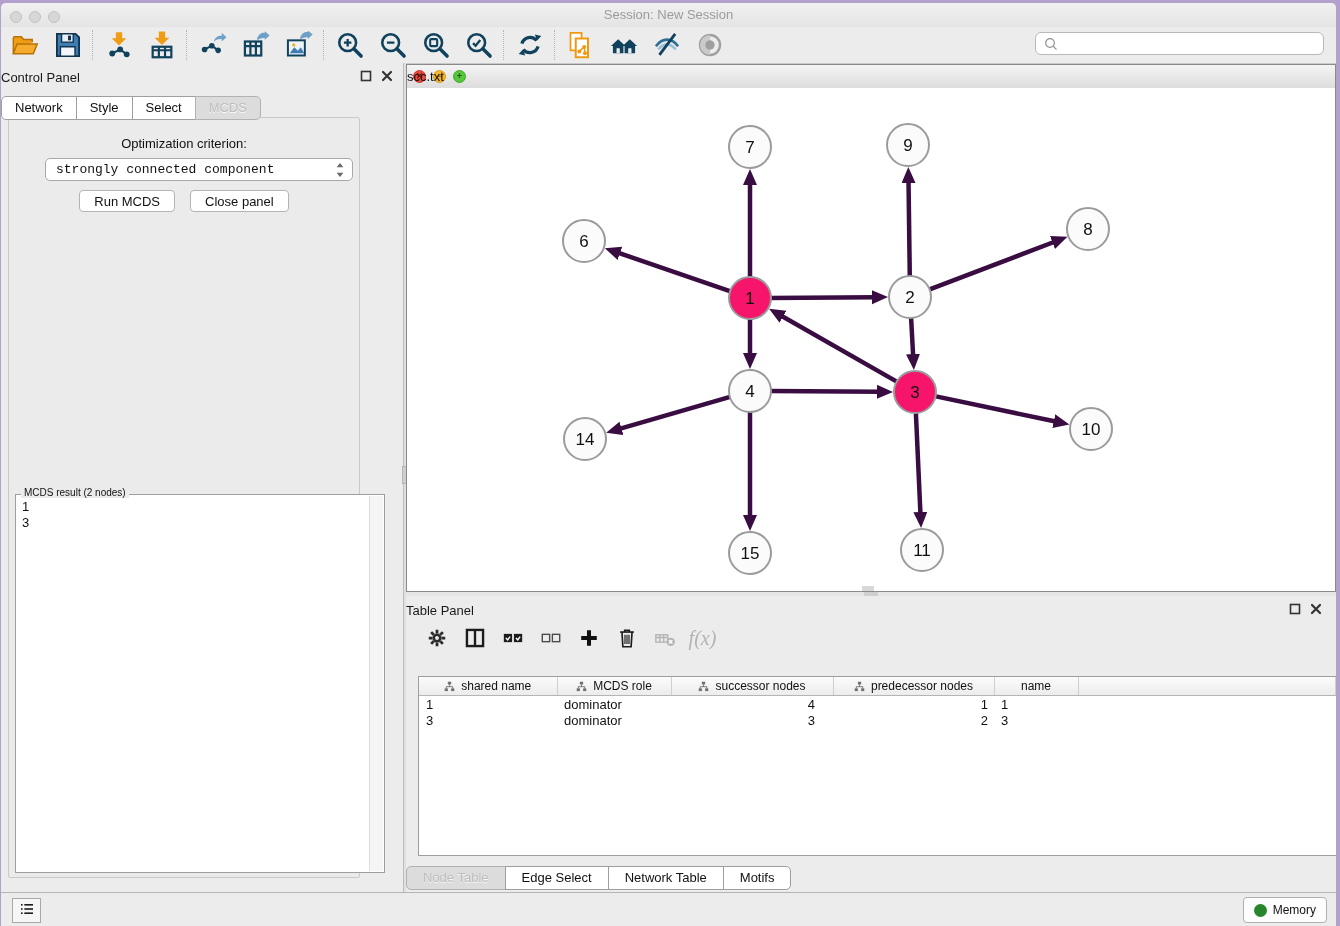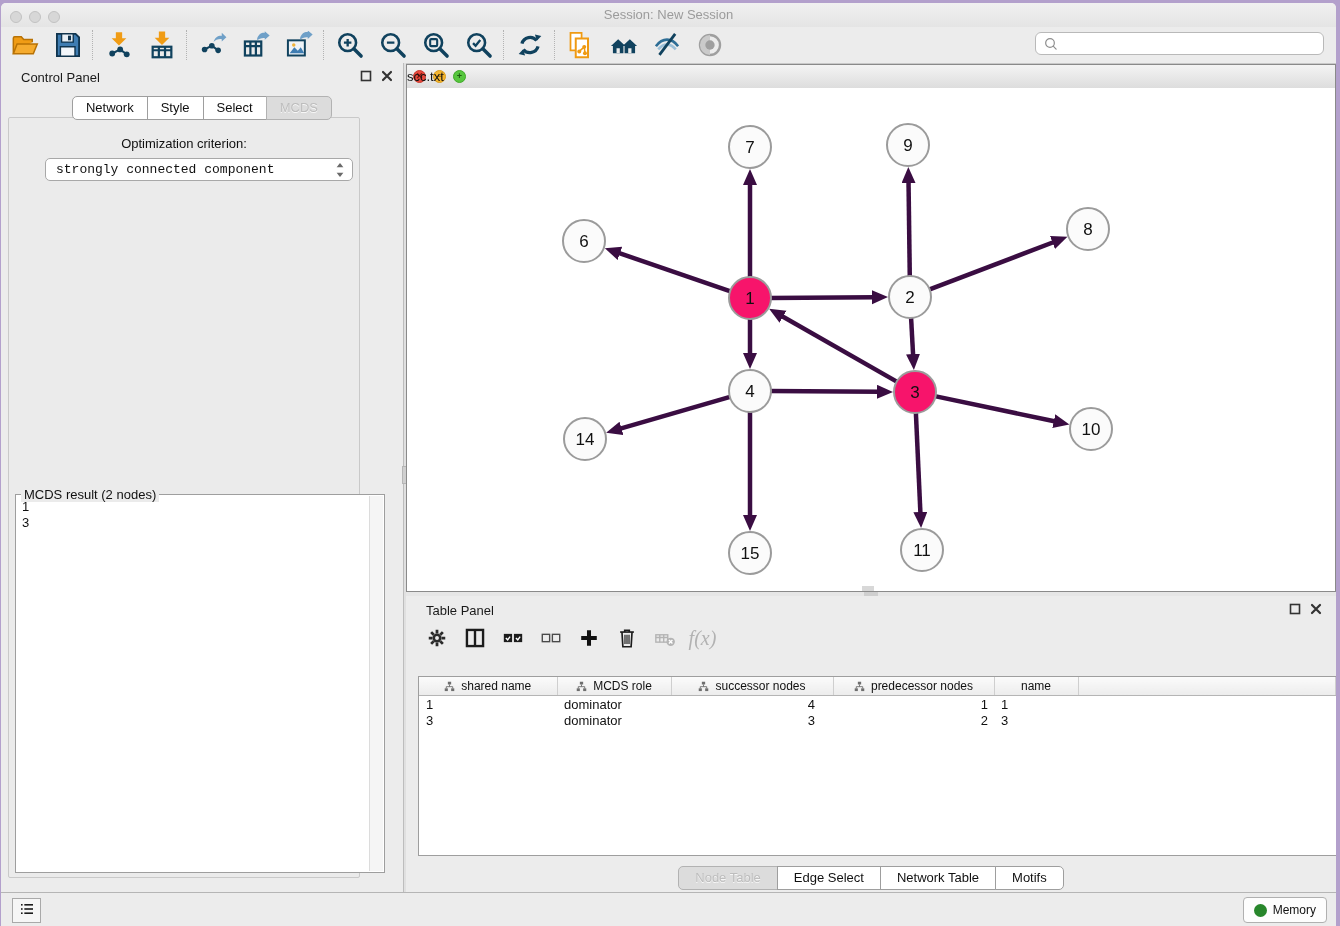--- a/index.html
+++ b/index.html
@@ -18,40 +18,40 @@
   .tool svg{width:28px;height:28px;}
   .tsep{width:1px;height:30px;border-left:1px dotted #b3b3b3;margin:0 3px;}
   #searchbox{position:absolute;right:12px;top:5px;width:289px;height:23px;background:#fff;border:1px solid #b9b9b9;border-radius:6px;display:flex;align-items:center;padding:0 4px;box-sizing:border-box;}
   #searchbox .sicon{width:16px;height:16px;display:inline-flex;margin:0 3px;}
   #searchbox .sicon svg{width:16px;height:16px;}
   #searchbox input{border:none;outline:none;flex:1;font-size:13px;background:transparent;height:18px;}
 
   
   #left-panel{position:absolute;top:60px;left:0;width:402px;bottom:33px;background:#ececec;}
   .panel-head{position:absolute;top:0;left:0;right:0;height:28px;}
-  .panel-head .ptitle{position:absolute;left:20px;top:7px;font-size:13px;color:#1a1a1a;}
+  .panel-head .ptitle{position:absolute;left:0;top:7px;font-size:13px;color:#1a1a1a;}
   .winbtns{position:absolute;right:10px;top:7px;display:flex;gap:9px;align-items:center;}
   .winbtn{width:12px;height:12px;display:inline-flex;}
   .winbtn svg{width:12px;height:12px;}
-  .tabs{display:flex;justify-content:center;}
+  .tabs{display:flex;}
   #ctrl-tabs{position:absolute;top:33px;left:0;right:0;z-index:2;}
   .tab{background:#fff;border:1px solid #9e9e9e;padding:3px 13px 4px;font-size:13px;color:#111;margin-left:-1px;white-space:nowrap;}
   .tab:first-child{border-radius:5px 0 0 5px;margin-left:0;}
   .tab:last-child{border-radius:0 5px 5px 0;}
   .tab.active{background:#dcdcdc;color:#bdbdbd;border-color:#b2b2b2;text-shadow:0 1px 0 #f7f7f7;}
   #ctrl-content{position:absolute;top:54px;left:7px;width:352px;height:761px;background:#ebebeb;border:1px solid #c9c9c9;border-radius:2px;box-sizing:border-box;}
   #opt-label{position:absolute;top:18px;left:0;right:0;text-align:center;font-size:13px;color:#111;}
   #criterion{position:absolute;top:40px;left:36px;width:308px;height:23px;background:#fff;border:1px solid #a8a8a8;border-radius:5px;box-sizing:border-box;display:flex;align-items:center;font-size:13px;font-family:Liberation Mono, monospace;}
   #criterion .val{flex:1;padding-left:10px;color:#111;}
   #criterion .chev{width:10px;height:16px;margin-right:7px;display:inline-flex;}
   #criterion .chev svg{width:10px;height:16px;}
   #ctrl-buttons{position:absolute;top:72px;left:0;right:0;display:flex;justify-content:center;gap:15px;}
   .mac-btn{background:#fff;border:1px solid #b4b4b4;border-radius:4px;font-size:13px;color:#111;height:22px;padding:0 14px;font-family:"Liberation Sans",sans-serif;}
   .groupbox{position:absolute;left:6px;top:376px;width:370px;height:379px;border:1px solid #9e9e9e;background:#fff;box-sizing:border-box;}
-  .groupbox-label{position:absolute;top:-8px;left:5px;background:#ebebeb;padding:0 3px;font-size:13px;color:#111;}
+  .groupbox-label{position:absolute;top:-8px;left:5px;background:#ebebeb;padding:0 3px;font-size:10px;color:#111;}
   #result-text{margin:0;padding:4px 6px;font-family:"Liberation Sans",sans-serif;font-size:13px;line-height:16px;color:#111;}
   .vtrack{position:absolute;top:1px;right:1px;bottom:1px;width:13px;background:#f5f5f5;border-left:1px solid #dcdcdc;}
 
   
   #vsplit{position:absolute;left:402px;top:60px;width:3px;bottom:33px;background:#e0e0e0;border-left:1px solid #bdbdbd;box-sizing:border-box;}
   #vsplit .grip{position:absolute;top:403px;left:-2px;width:6px;height:16px;background:#cfcfcf;border:1px solid #b5b5b5;}
   #hsplit{position:absolute;left:405px;right:0;top:589px;height:4px;background:#e6e6e6;}
   #hsplit .grip{position:absolute;left:458px;top:0;width:14px;height:4px;background:#cfcfcf;}
 
   
@@ -307,20 +307,24 @@
     <div id="ctrl-content">
       <div id="opt-label">Optimization criterion:</div>
       <div id="criterion">
         <span class="val">strongly connected component</span>
         <span class="chev">
             <svg viewBox="0 0 10 16">
               <path d="M5 1l3.4 4.2H1.6z" fill="#6a6a6a"></path>
               <path d="M5 15l3.4-4.2H1.6z" fill="#6a6a6a"></path>
             </svg>
           </span>
+      </div>
+      <div id="ctrl-buttons">
+        <button class="mac-btn">Run MCDS</button>
+        <button class="mac-btn">Close panel</button>
       </div>
       <div class="groupbox">
         <span class="groupbox-label">MCDS result (2 nodes)</span>
         <pre id="result-text">1
 3</pre>
         <div class="vtrack"></div>
       </div>
     </div>
   </div>
 

